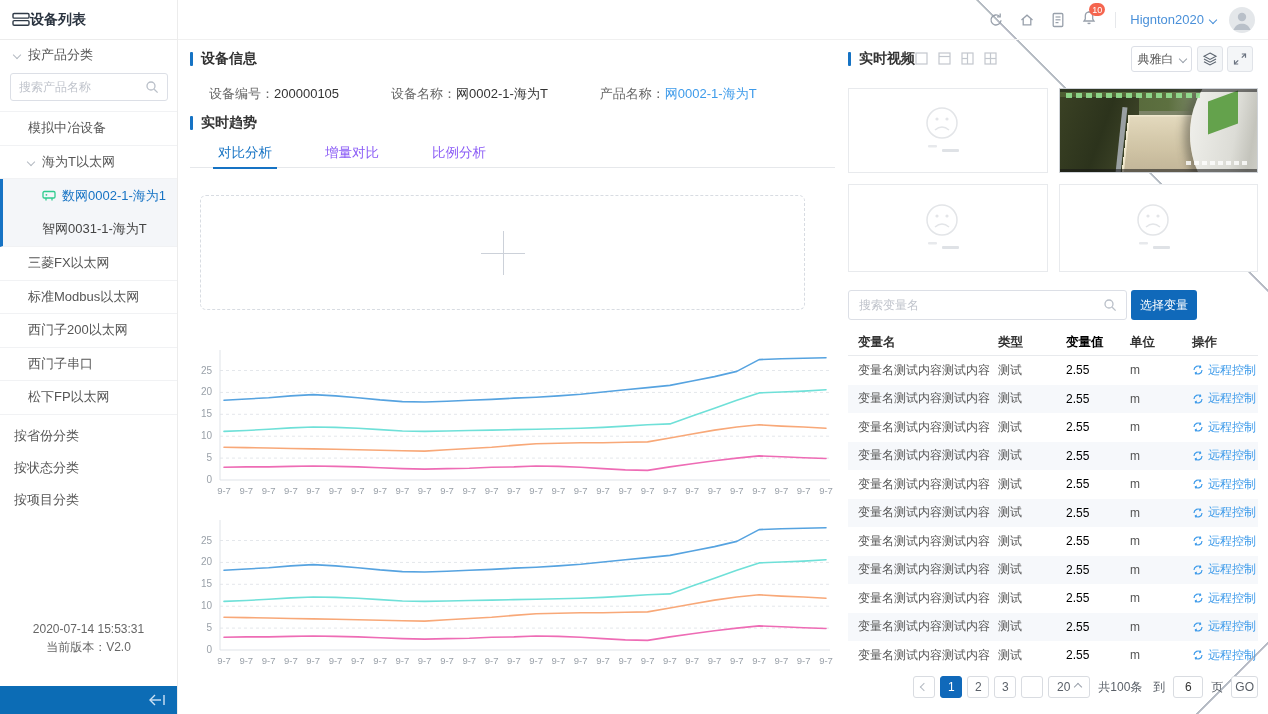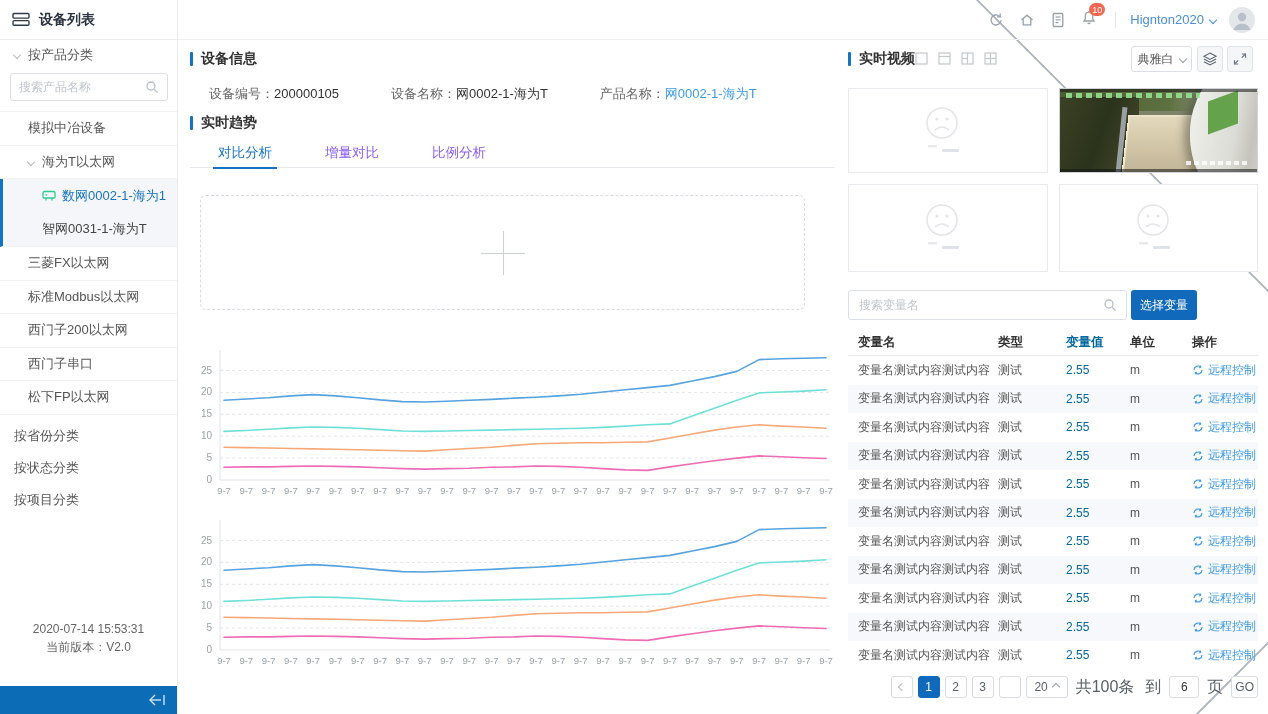--- a/index.html
+++ b/index.html
@@ -11,21 +11,21 @@
   .chev{display:inline-block;width:6px;height:6px;border-right:1.2px solid #b4bac2;border-bottom:1.2px solid #b4bac2;flex:none;}
   .chev.down{transform:rotate(45deg);}
   .chev.right{transform:rotate(-45deg);}
   .chev.up{transform:rotate(-135deg);}
   .chev.left{transform:rotate(135deg);}
   .chev.blue{border-color:#4a90d9;}
   .chev.gray{border-color:#9aa1ab;}
 
   
   .sidebar{position:absolute;left:0;top:0;width:178px;height:714px;border-right:1px solid #ececec;background:#fff;}
-  .sb-header{height:40px;border-bottom:1px solid #ececec;display:flex;align-items:center;gap:9px;padding:0 12px;font-size:14px;font-weight:bold;color:#2b3440;}
+  .sb-header{height:40px;border-bottom:1px solid #ececec;display:flex;align-items:center;padding:0 12px;font-size:14px;font-weight:bold;color:#2b3440;}
   .sb-cat{height:30px;display:flex;align-items:center;gap:8px;padding-left:14px;font-size:13px;color:#555;}
   .sb-search{padding:3px 10px 10px;border-bottom:1px solid #f1f2f4;position:relative;}
   .sb-search input{width:158px;height:28px;border:1px solid #dcdfe6;border-radius:3px;padding:0 26px 0 8px;font-size:12px;color:#333;outline:none;font-family:inherit;}
   .sb-search input::placeholder{color:#c0c4cc;}
   .sb-search svg{position:absolute;right:18px;top:10px;}
   .sb-row{height:33.5px;display:flex;align-items:center;gap:8px;font-size:13px;color:#555;border-bottom:1px solid #f1f2f4;}
   .sb-row.lvl2{padding-left:28px;}
   .sb-row.lvl1{padding-left:14px;border-bottom:none;height:32px;}
   .sb-selected{background:#f4f6f9;border-left:3px solid #1673c4;border-bottom:1px solid #f1f2f4;}
   .sb-dev{height:33.5px;display:flex;align-items:center;gap:6px;padding-left:39px;font-size:13px;color:#444;}
@@ -104,31 +104,31 @@
   .var-search svg{position:absolute;right:10px;top:8px;}
   .select-btn{position:absolute;top:250px;left:283px;width:66px;height:30px;background:#1069ba;color:#fff;font-size:12px;border:none;border-radius:3px;display:flex;align-items:center;justify-content:center;cursor:pointer;font-family:inherit;}
 
   .vtable{position:absolute;top:290px;left:0;width:410px;}
   .vhead{display:flex;align-items:center;height:26px;font-size:12.5px;font-weight:bold;color:#333;border-bottom:1px solid #e8eaed;}
   .vrow{display:flex;align-items:center;height:28.5px;font-size:12px;color:#555;}
   .vrow:nth-of-type(even){background:#f6f8fb;}
   .c-name{width:150px;padding-left:10px;white-space:nowrap;overflow:hidden;}
   .vhead .c-name{padding-left:10px;}
   .c-type{width:68px;}
-  .c-value{width:64px;color:#0369a1;}
+  .c-value{width:64px;color:#000000;}
   .c-unit{width:62px;}
   .c-action{flex:1;display:flex;align-items:center;gap:4px;color:#3e9bea;cursor:pointer;}
 
   .pagination{position:absolute;top:636px;left:0;width:410px;display:flex;align-items:center;justify-content:flex-end;gap:5px;}
   .pg-pages{display:flex;gap:5px;}
   .pg-btn{min-width:22px;height:22px;border:1px solid #d9dce1;border-radius:3px;display:flex;align-items:center;justify-content:center;font-size:12px;color:#5a6068;background:#fff;cursor:pointer;padding:0 3px;}
   .pg-btn.disabled{color:#c8ccd2;}
   .pg-btn.active{background:#1069ba;border-color:#1069ba;color:#fff;}
   .pg-size{width:42px;gap:5px;}
-  .pg-txt{font-size:16px;color:#5a6068;margin:0 3px;}
+  .pg-txt{font-size:12px;color:#5a6068;margin:0 3px;}
   .pg-input{width:30px;height:22px;border:1px solid #d9dce1;border-radius:3px;text-align:center;font-size:12px;color:#333;outline:none;font-family:inherit;}
 </style>
 </head>
 <body>
 
 <div class="app">
 
   <div class="sidebar">
     <div class="sb-header">
       <svg width="18" height="15" viewBox="0 0 18 15">

